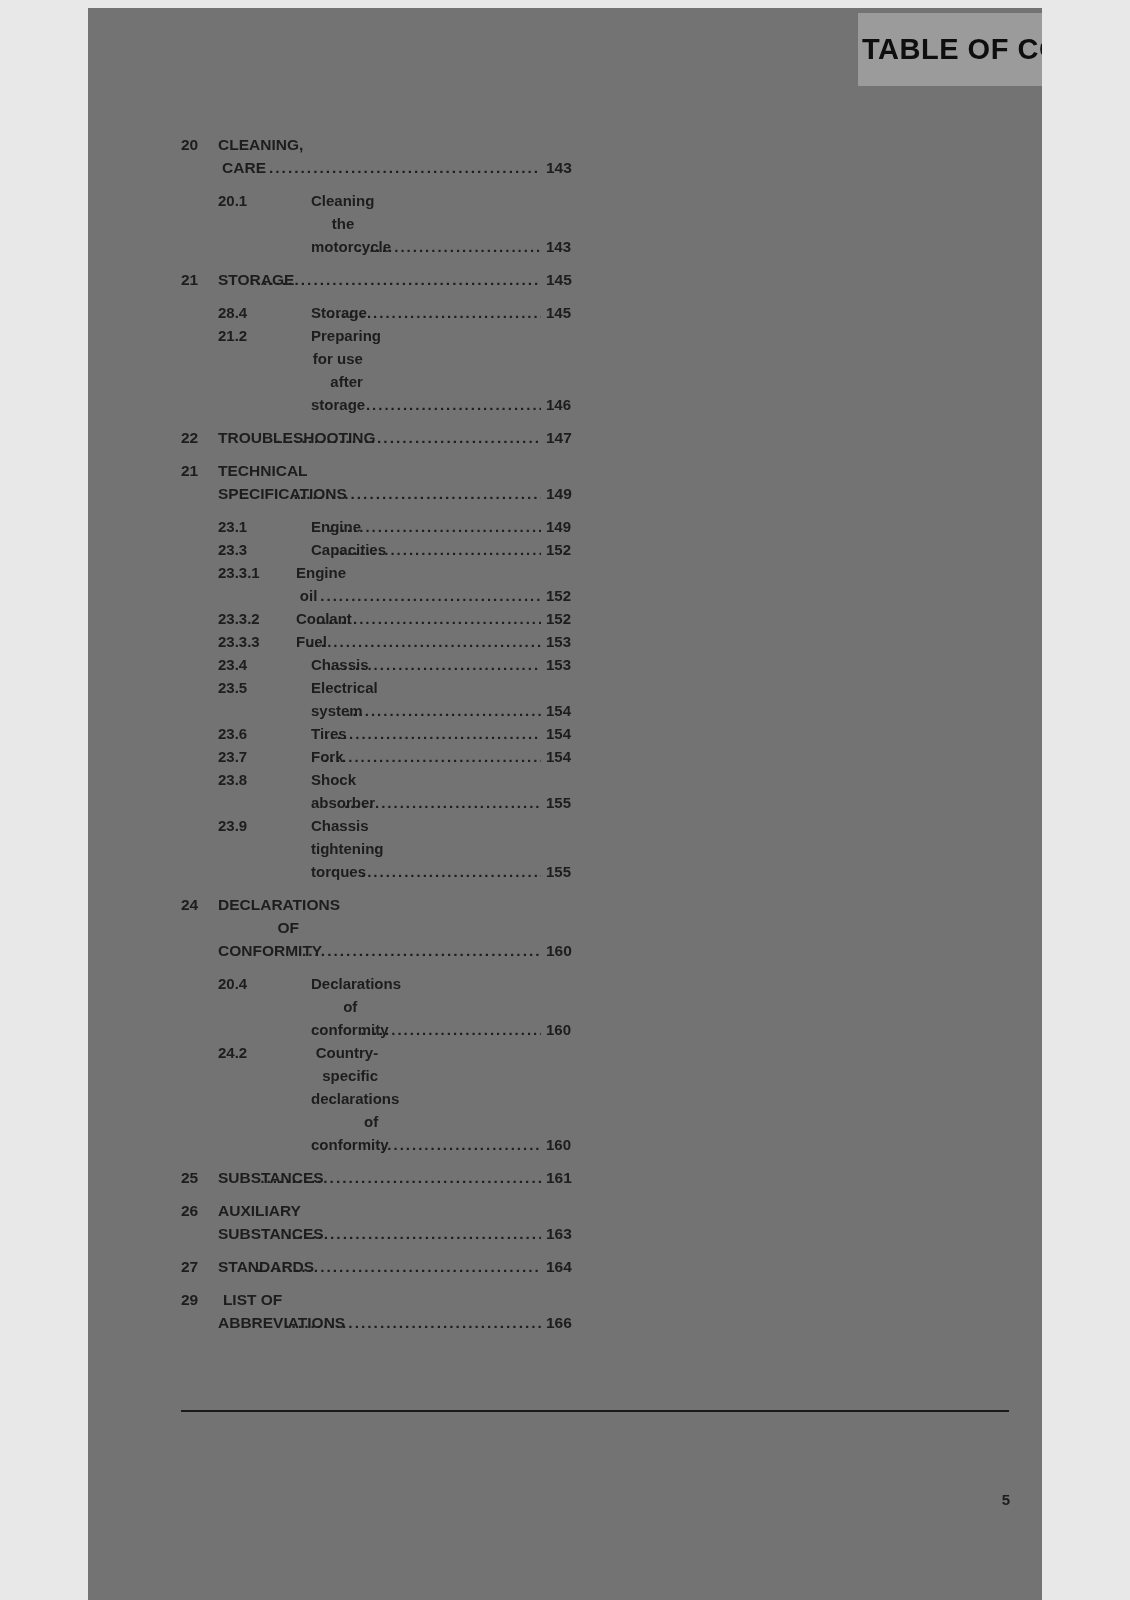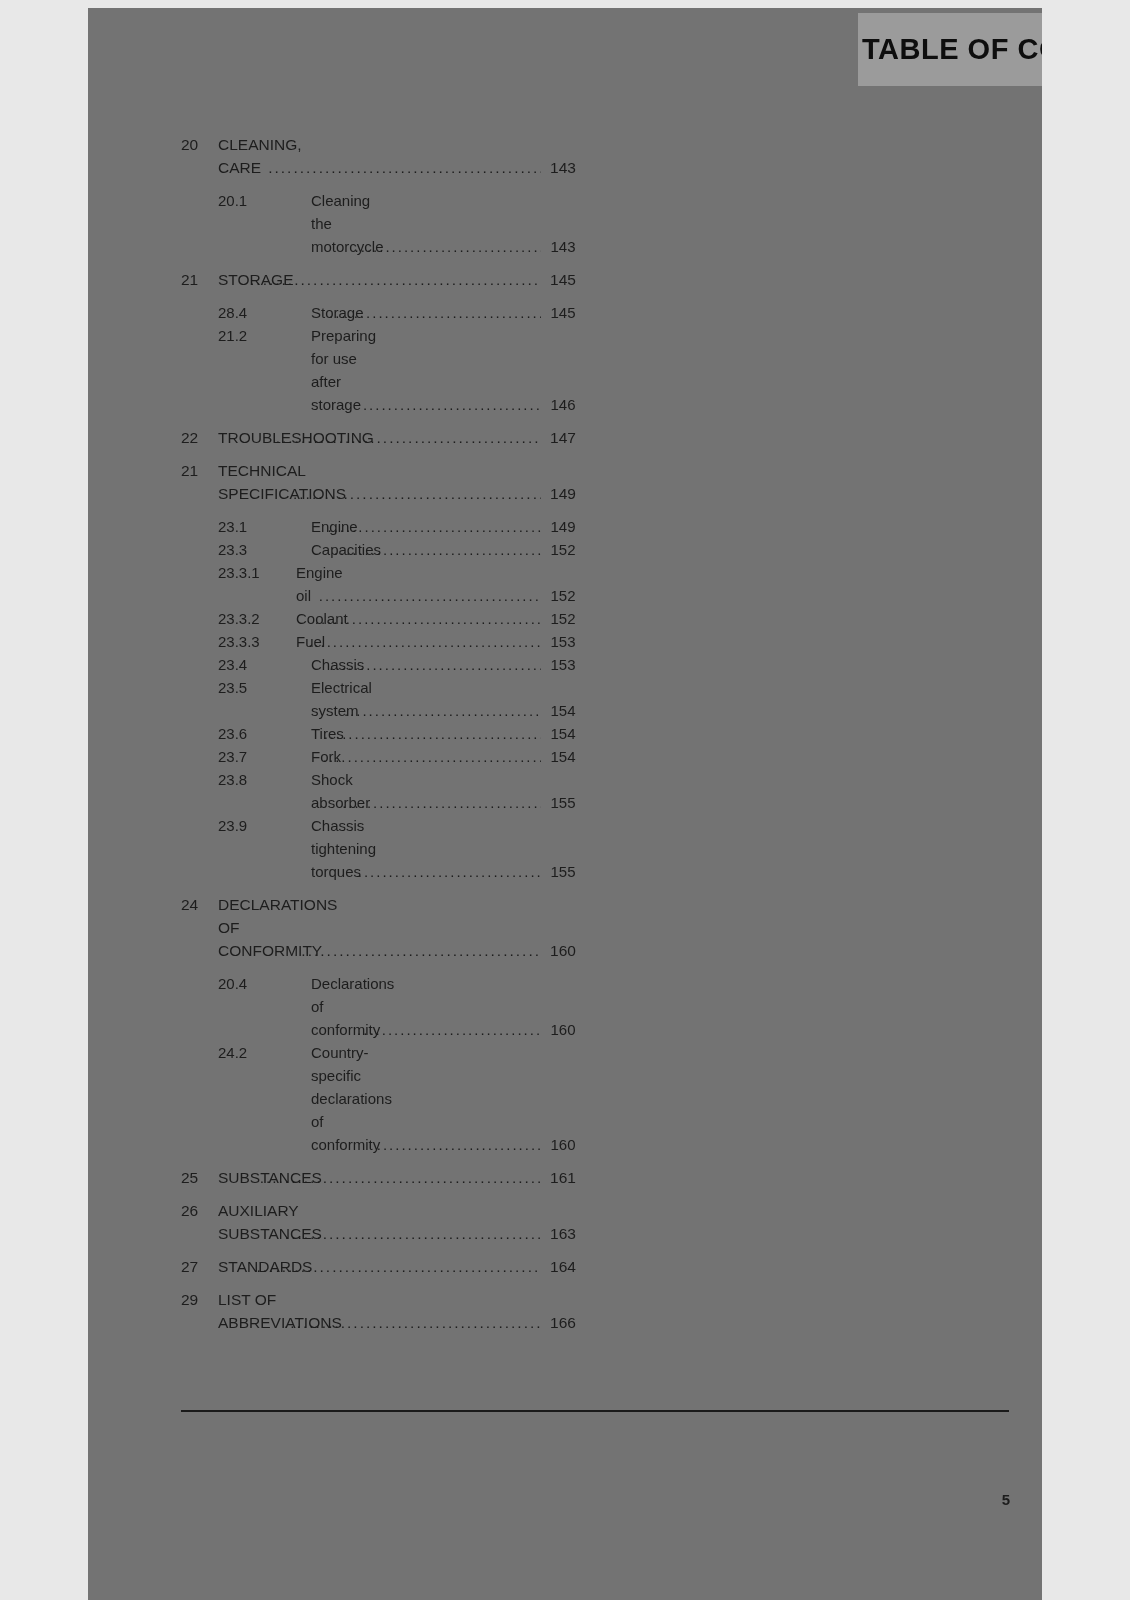--- a/index.html
+++ b/index.html
@@ -40,20 +40,21 @@
     position: absolute;
     top: 125px;
     left: 93px;
     width: 399px;
   }
   .toc-row {
     display: flex;
     align-items: flex-start;
     font-size: 15px;
     line-height: 23px;
+    font-weight: bold;
   }
   .toc-row.level-chapter,
   .toc-row.level-index {
     margin-top: 10px;
     margin-bottom: 10px;
     font-size: 15.5px;
   }
   .toc-row:first-child { margin-top: 0; }
 
   .toc-num { flex: 0 0 auto; }
@@ -65,36 +66,37 @@
 
   .toc-body {
     flex: 1 1 auto;
     min-width: 0;
     display: flex;
     align-items: flex-end;
   }
   .toc-title {
     flex: 0 1 auto;
     min-width: 0;
+    text-align: right;
   }
   .toc-dots {
     flex: 1 1 auto;
     min-width: 14px;
     overflow: hidden;
     white-space: nowrap;
     margin: 0 5px 0 3px;
   }
   .toc-dots::after {
     content: "........................................................................................................................";
     letter-spacing: 2px;
   }
   .toc-page {
     flex: 0 0 auto;
     min-width: 34px;
-    text-align: center;
+    text-align: left;
   }
 
   
   .footer-rule {
     position: absolute;
     top: 1402px;
     left: 93px;
     width: 828px;
     height: 2px;
     background: #1a1a1a;

